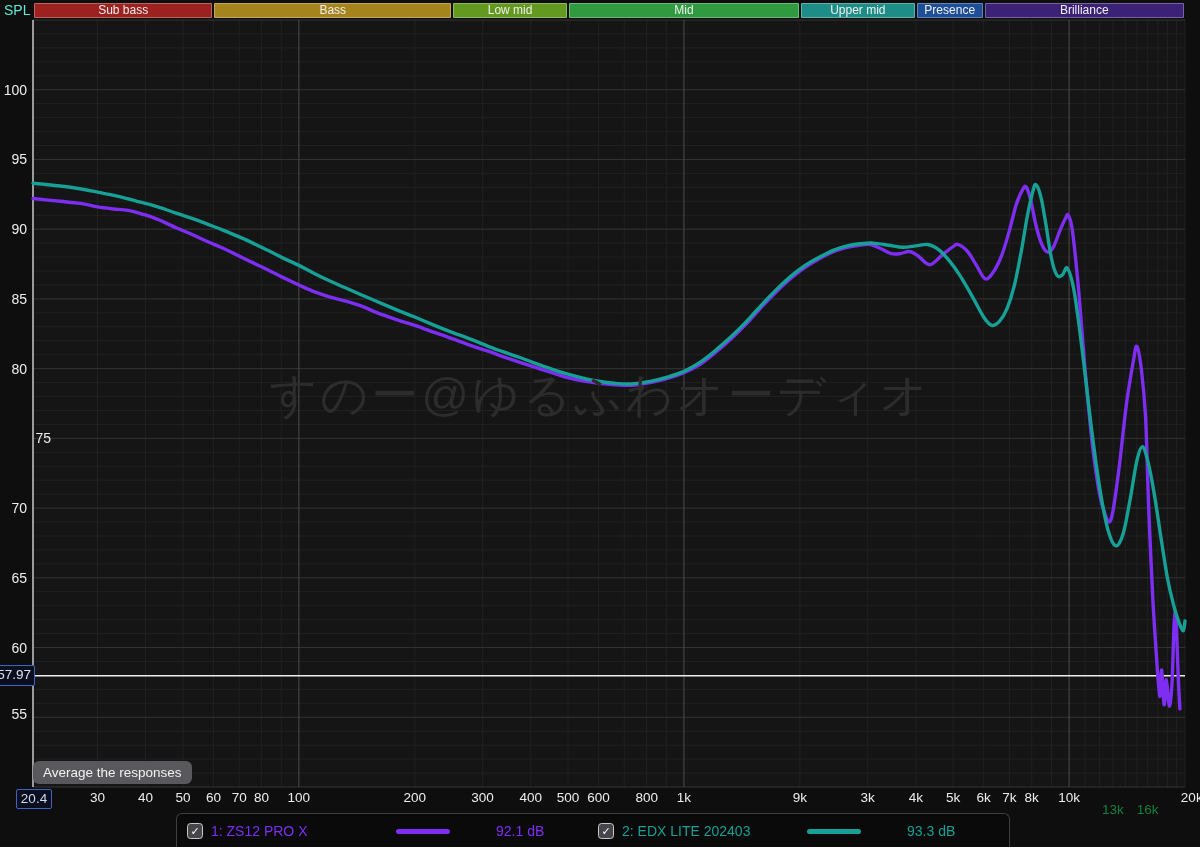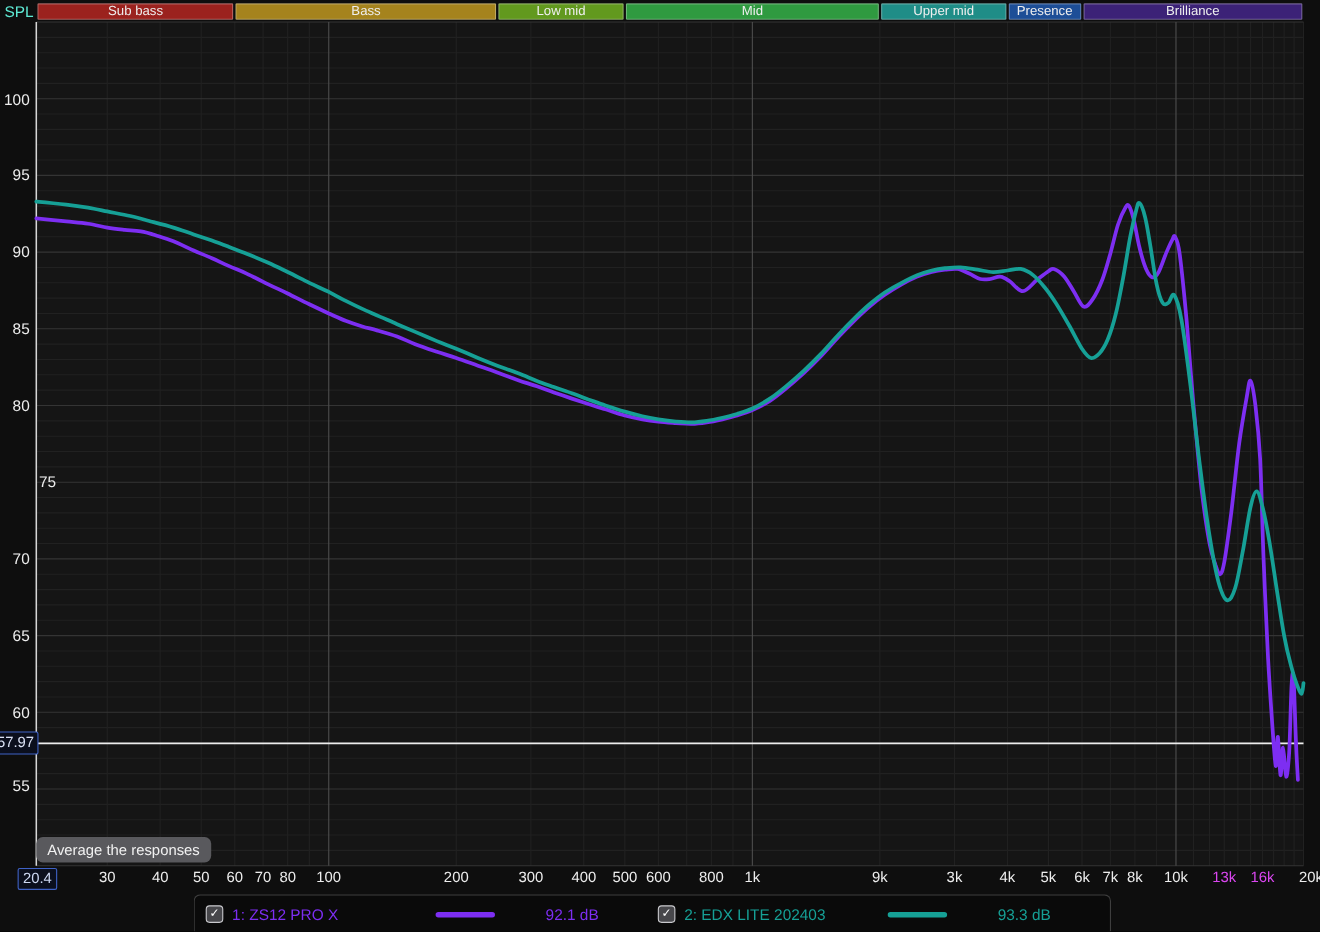--- a/index.html
+++ b/index.html
@@ -8,21 +8,21 @@
   .spl-label{position:absolute;left:4px;top:2px;font-size:14px;color:#5eead4;}
   
   .band{position:absolute;top:3px;height:15px;box-sizing:border-box;
         border:1px solid rgba(255,255,255,0.30);border-radius:1px;
         color:#efefef;font-size:12px;line-height:13px;text-align:center;
         white-space:nowrap;overflow:hidden;}
   
   .ylab{position:absolute;left:0;width:27px;text-align:right;font-size:14px;color:#ededed;}
   .xlab{position:absolute;top:790px;width:64px;margin-left:-32px;text-align:center;
         font-size:13.5px;color:#ededed;}
-  .xlab.dim{color:#d946ef;}
+  .xlab.dim{color:#15803d;margin-top:12px;}
   .xlab.boxed{width:34px;margin-left:-17px;border:1px solid #3f62c6;border-radius:2px;
         background:#0b0f1d;color:#cdd8f2;padding:1px 0 2px 0;top:789px;}
   .target-label{position:absolute;left:-7px;width:37px;top:665px;height:17px;
         border:1px solid #3f62c6;border-radius:2px;background:#0b0f1d;color:#dbe2f5;
         font-size:13.5px;text-align:right;padding:1px 3px 1px 0;overflow:hidden;}
   .watermark{position:absolute;top:364px;left:50%;transform:translateX(-50%);
         font-size:47px;letter-spacing:3px;color:#2c2c2c;white-space:nowrap;
         user-select:none;pointer-events:none;}
   .avg-btn{position:absolute;left:33px;top:761px;height:23px;padding:0 10px;
         background:#59595d;border:none;border-radius:6px;color:#f1f1f1;
@@ -196,20 +196,21 @@
       <div class="xlab" style="left: 953.144px;">5k</div>
       <div class="xlab" style="left: 983.637px;">6k</div>
       <div class="xlab" style="left: 1009.42px;">7k</div>
       <div class="xlab" style="left: 1031.75px;">8k</div>
       <div class="xlab" style="left: 1069.07px;">10k</div>
       <div class="xlab dim" style="left: 1112.95px;">13k</div>
       <div class="xlab dim" style="left: 1147.68px;">16k</div>
       <div class="xlab" style="left: 1170px; width: 58px; margin-left: -29px; padding-left: 30px;">20kHz</div>
     </div>
 
+  <div class="watermark">すのー@ゆるふわオーディオ</div>
 
   <div class="target-label">57.97</div>
 
   <button class="avg-btn">Average the responses</button>
 
   <div class="legend-panel">
     <div class="legend-item one">
       <div class="checkbox">✓</div>
       <div class="legend-label" id="lg-label-0" style="color: rgb(125, 46, 242);">1: ZS12 PRO X</div>
       <div class="legend-swatch" id="lg-swatch-0" style="background: rgb(125, 46, 242);"></div>

